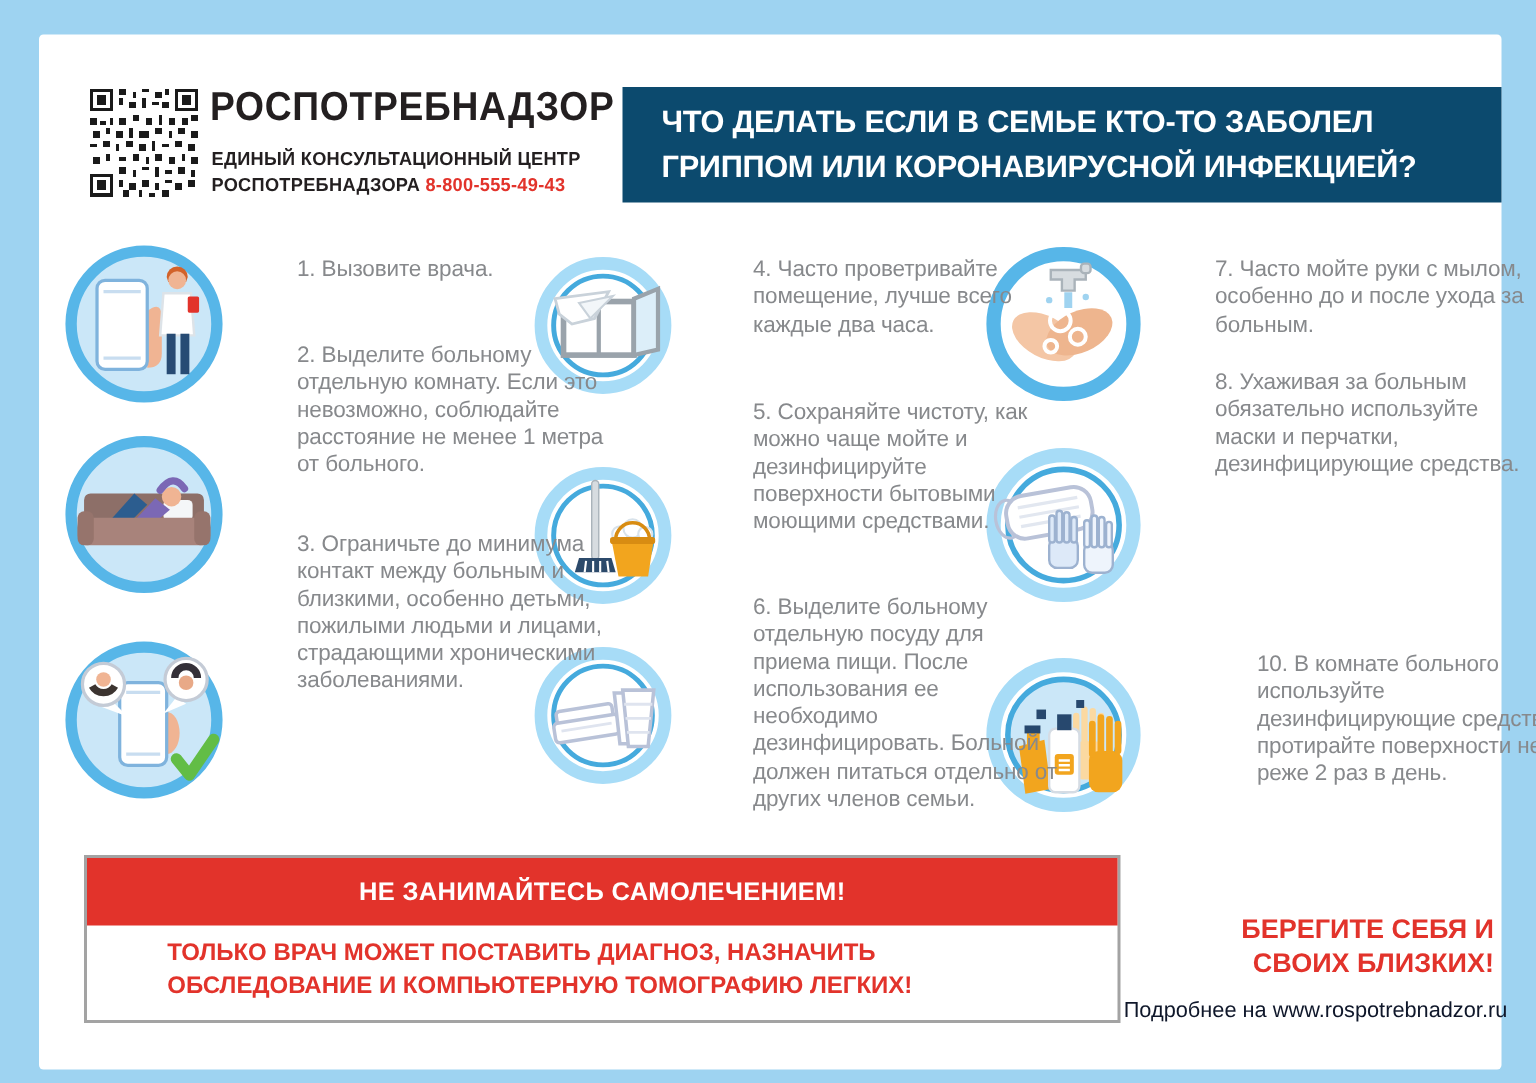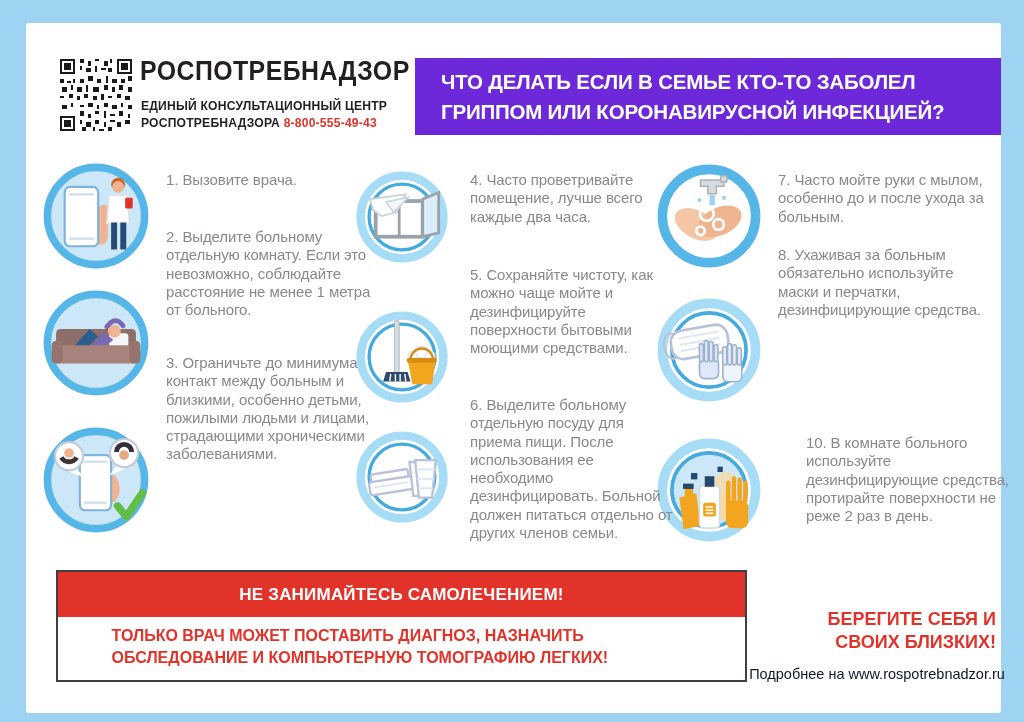--- a/index.html
+++ b/index.html
@@ -24,37 +24,37 @@
   }
   .cline{
     position:absolute;left:115px;
     font-size:12.5px;font-weight:bold;color:#231f20;
     transform:scaleX(0.97);transform-origin:left top;white-space:nowrap;
     letter-spacing:0.2px;
   }
   .cline .red{color:#e2332b;}
   .banner{
     position:absolute;left:389px;top:35px;width:586px;height:77px;
-    background:#6d28d9;color:#ffffff;
+    background:#0c4a6e;color:#ffffff;
     display:flex;flex-direction:column;justify-content:center;
     padding-left:26px;box-sizing:border-box;
   }
   .banner div{
     font-size:20.5px;font-weight:bold;line-height:1.42;
     letter-spacing:-0.2px;white-space:nowrap;
   }
   
   .item{
     position:absolute;color:#87898c;
-    font-size:15px;line-height:1.22;letter-spacing:-0.1px;
+    font-size:15px;line-height:1.22;letter-spacing:-0.1px;margin-left:32px;
   }
   
   .warnbox{
     position:absolute;left:30px;top:547px;width:691px;height:112px;
-    border:2px solid #404040;box-sizing:border-box;background:#fff;
+    border:2px solid #a3a3a3;box-sizing:border-box;background:#fff;
   }
   .warntop{
     background:#e2332b;color:#fff;height:45px;
     display:flex;align-items:center;justify-content:center;
     font-size:17px;font-weight:bold;letter-spacing:0.2px;
   }
   .warnbody{
     color:#e2332b;font-weight:bold;font-size:16px;line-height:1.4;
     max-width:580px;margin:8px auto 0 auto;
   }

